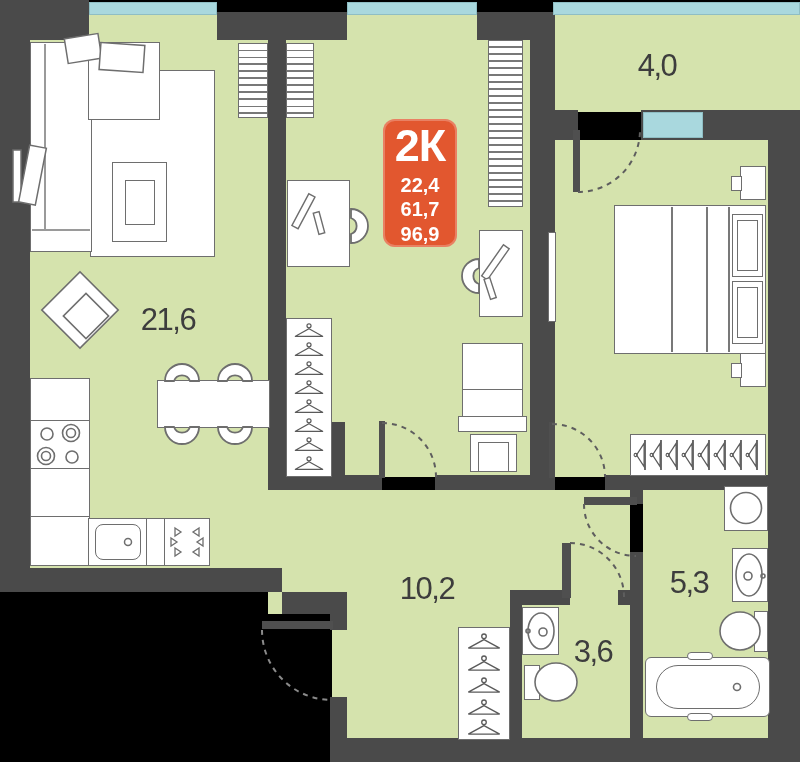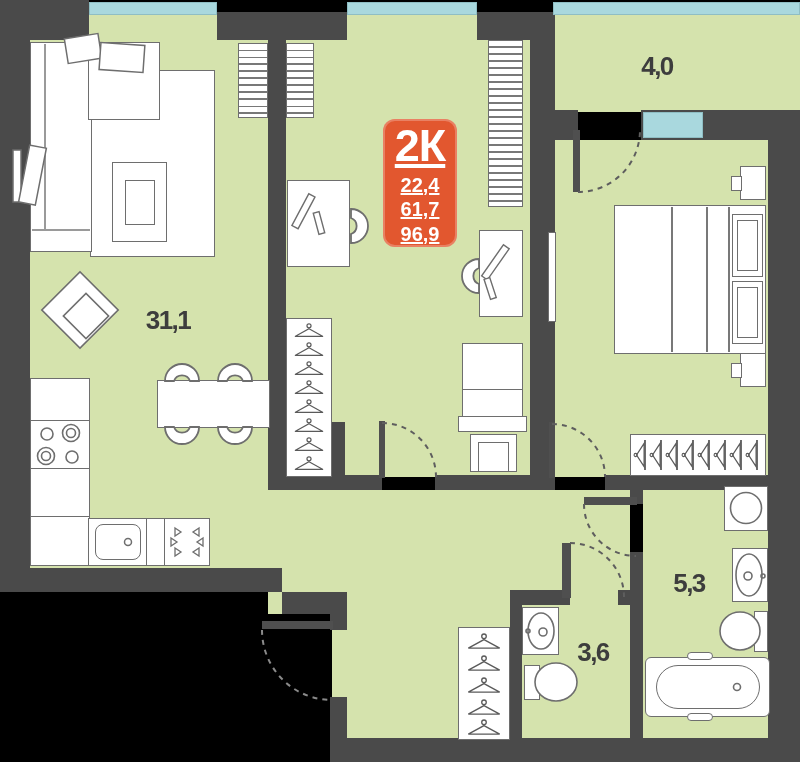--- a/index.html
+++ b/index.html
@@ -9,25 +9,25 @@
   html,body{margin:0;padding:0;background:#000;}
   #plan{position:relative;width:800px;height:762px;background:#000;overflow:hidden;
         font-family:"Liberation Sans",sans-serif;}
   .floor{position:absolute;background:var(--floor);}
   .wall{position:absolute;background:var(--wall);}
   .win{position:absolute;background:var(--window);border:1px solid #8fbec4;box-sizing:border-box;}
   .furn{position:absolute;background:#fff;border:1.6px solid var(--furn-line);box-sizing:border-box;}
   .line{position:absolute;background:#9a9a9a;}
   .leaf{position:absolute;background:#4f4f4f;}
   .stripes{background-image:repeating-linear-gradient(180deg,rgba(255,255,255,0) 0 5.5px,#787878 5.5px 7px);background-color:#fff;}
-  .area-label{position:absolute;font-weight:bold;font-size:26px;letter-spacing:-1.5px;
+  .area-label{position:absolute;font-weight:normal;font-size:31px;letter-spacing:-1.5px;
       color:var(--label_text);transform:translate(-50%,-50%);white-space:nowrap;}
   #vector-layer{position:absolute;left:0;top:0;pointer-events:none;}
   .badge{position:absolute;left:383px;top:119px;width:74px;height:128px;background:var(--badge);
-     border-radius:12px;color:#fff;text-align:center;box-shadow:0 0 0 2px rgba(255,255,255,.25) inset;text-decoration:underline;}
+     border-radius:12px;color:#fff;text-align:center;box-shadow:0 0 0 2px rgba(255,255,255,.25) inset;}
   .badge .t{font-size:45px;font-weight:bold;line-height:1.2;letter-spacing:-1px;display:block;}
   .badge .n{font-size:20px;font-weight:bold;line-height:1.22;display:block;}
 </style>
 </head>
 <body>
 
 <div id="plan">
 
   <div class="floor" style="left:30px;top:15px;width:240px;height:553px;"></div>
   <div class="floor" style="left:286px;top:15px;width:244px;height:462px;"></div>
@@ -250,21 +250,22 @@
     <g fill="#fff" stroke="#6e6e6e" stroke-width="1.6">
       <circle cx="746" cy="508" r="15.5" fill="none"></circle>
       <ellipse cx="749" cy="575" rx="13" ry="21"></ellipse>
       <circle cx="748" cy="576" r="4" fill="none"></circle>
       <circle cx="763" cy="576" r="2" fill="none"></circle>
       <ellipse cx="740" cy="631" rx="20" ry="19"></ellipse>
       <circle cx="737" cy="687" r="3.5" fill="none"></circle>
     </g>
   </svg>
 
-  <div class="area-label" style="left:168px;top:320px;">31,1</div>
+  <div class="area-label" style="left:168px;top:320px;">21,6</div>
+  <div class="area-label" style="left:427px;top:589px;">10,2</div>
   <div class="area-label" style="left:689px;top:583px;">5,3</div>
   <div class="area-label" style="left:593px;top:652px;">3,6</div>
   <div class="area-label" style="left:657px;top:66px;">4,0</div>
 
   <div class="badge">
     <span class="t">2К</span>
     <span class="n">22,4</span>
     <span class="n">61,7</span>
     <span class="n">96,9</span>
   </div>

